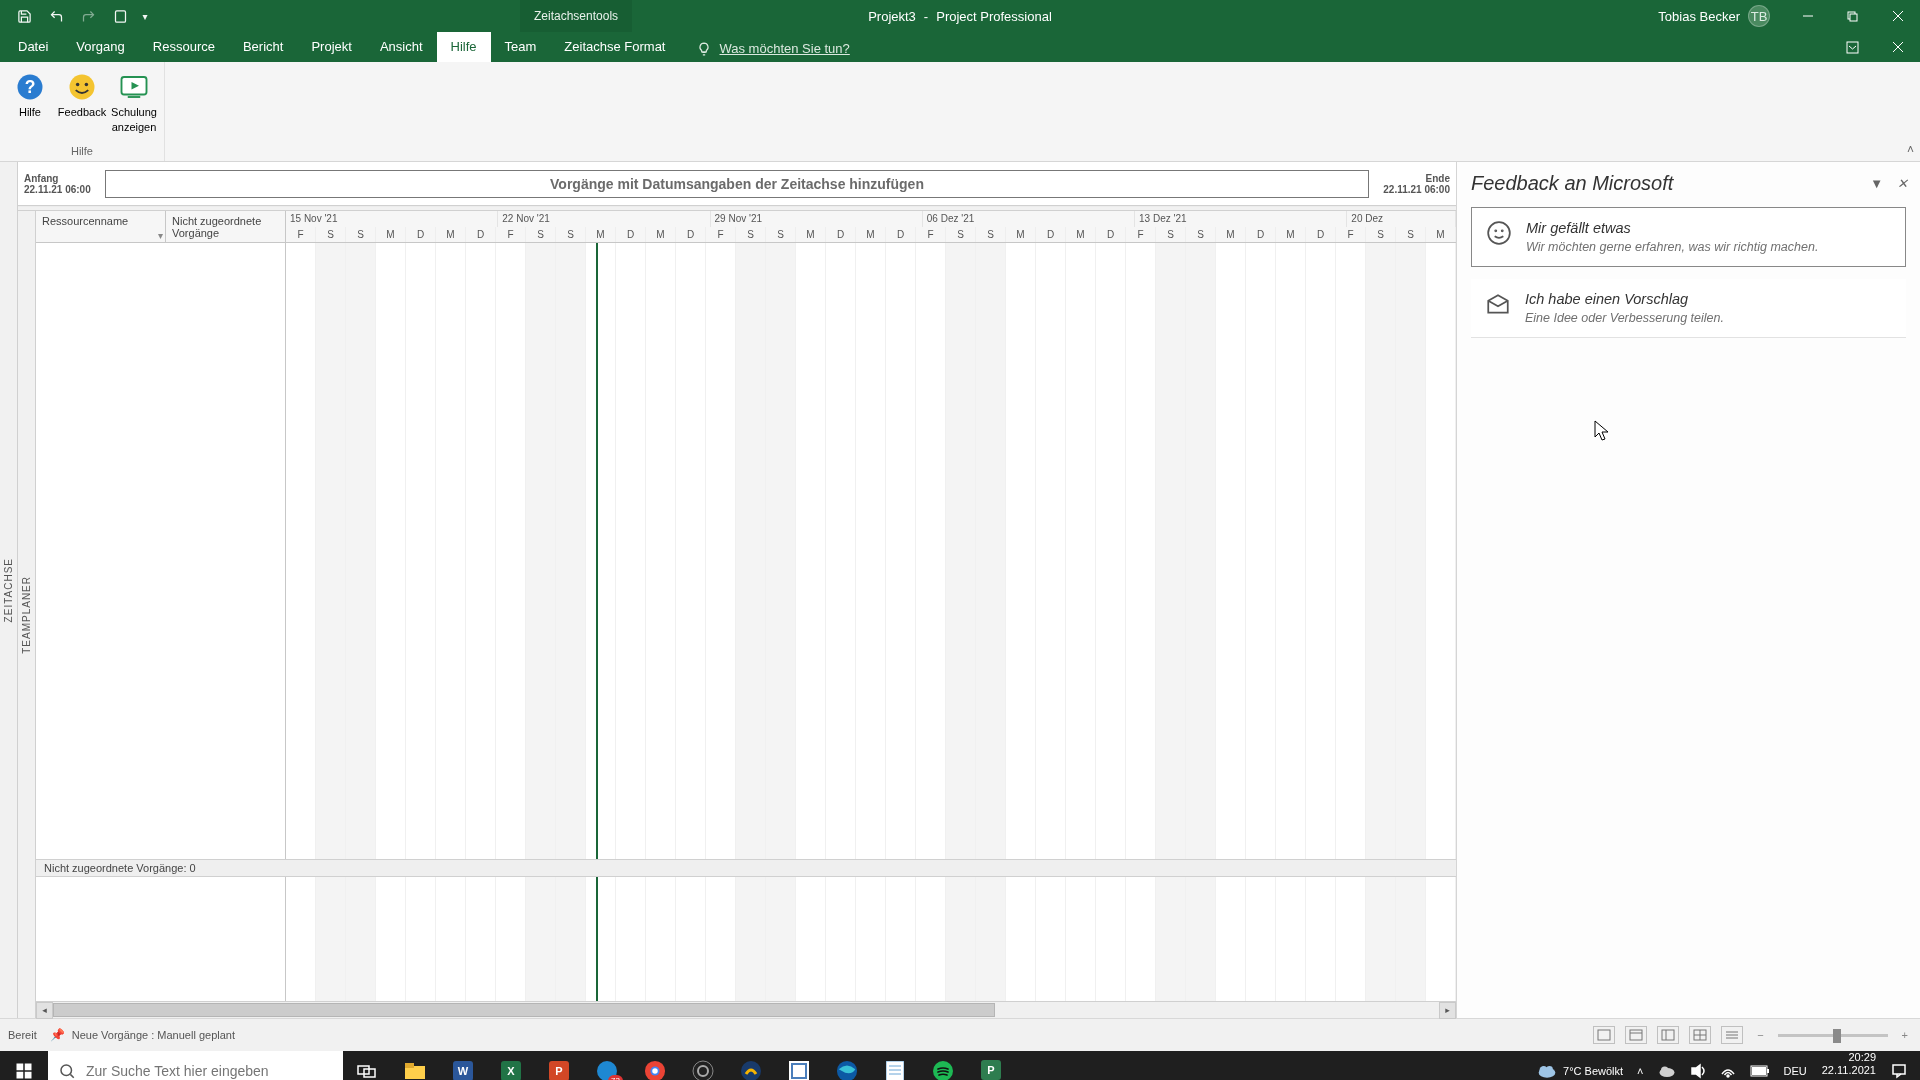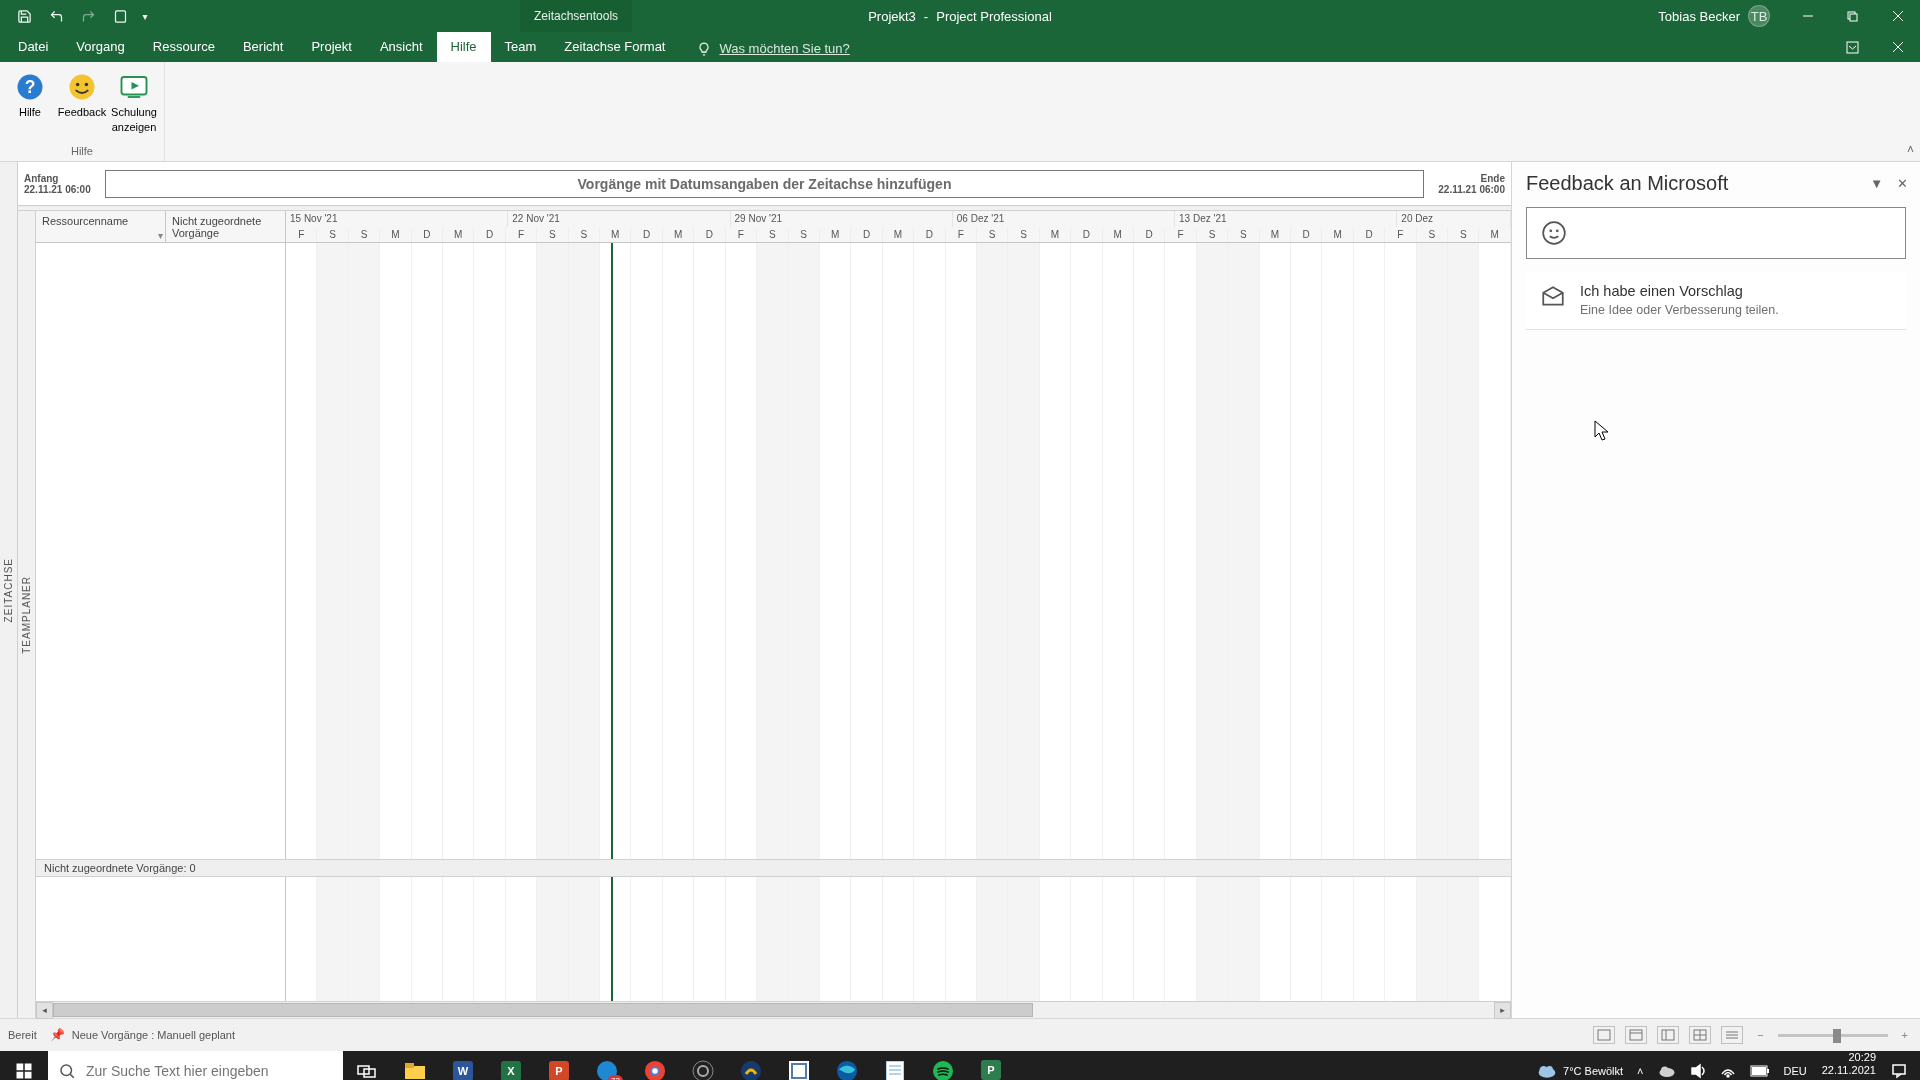--- a/index.html
+++ b/index.html
@@ -75,21 +75,21 @@
   .tp-unassigned-bar { height:18px; background:#efefef; border-top:1px solid #d0d0d0; border-bottom:1px solid #d0d0d0; font-size:11px; padding-left:8px; display:flex; align-items:center; color:#444;}
   .tp-bottom { height:124px; display:flex; }
   .tp-bottom .fixed-cols { width:250px; border-right:1px solid #c7c7c7;}
   .tp-bottom .gantt { flex:1; position:relative;}
   .hscroll { height:17px; background:#f0f0f0; border-top:1px solid #d0d0d0; position:relative; display:flex; align-items:center;}
   .hscroll .arrow { width:17px; height:17px; background:#e2e2e2; border:1px solid #c9c9c9; display:flex; align-items:center; justify-content:center; font-size:9px; color:#555;}
   .hscroll .track { flex:1; height:17px; position:relative;}
   .hscroll .thumb { position:absolute; left:0; top:1px; height:14px; width:68%; background:#cccccc; border:1px solid #b5b5b5;}
 
   
-  .feedback-pane { width:409px; border-left:1px solid #d5d5d5; background:#fdfdfd; display:flex; flex-direction:column;}
+  .feedback-pane { width:464px; border-left:1px solid #d5d5d5; background:#fdfdfd; display:flex; flex-direction:column;font-style:italic;}
   .fp-header { display:flex; align-items:center; justify-content:space-between; padding:10px 12px 8px 14px;}
   .fp-header h2 { font-weight:400; font-size:20px; color:#333;}
   .fp-header .controls { display:flex; align-items:center; gap:14px; color:#666; font-size:13px;}
   .fp-option { margin: 4px 14px 8px 14px; border:1px solid #c9c9c9; padding:12px 14px; display:flex; gap:14px; align-items:flex-start; cursor:pointer; background:#fff;}
   .fp-option.selected { border:1.5px solid #888; }
   .fp-option .oicon { width:26px; height:26px; flex-shrink:0; }
   .fp-option .otext h3 { font-size:14.5px; font-weight:400; color:#333; margin-bottom:4px;}
   .fp-option .otext p { font-size:12.5px; color:#707070;}
 
   
@@ -458,20 +458,24 @@
     </div>
     <div class="fp-option selected">
       <div class="oicon">
         <svg width="26" height="26" viewBox="0 0 24 24" fill="none" stroke="#555" stroke-width="1.6">
             <circle cx="12" cy="12" r="10"></circle>
             <circle cx="9" cy="10" r="0.5" fill="#555"></circle>
             <circle cx="15" cy="10" r="0.5" fill="#555"></circle>
             <path d="M8 15 Q12 18 16 15"></path>
           </svg>
       </div>
+      <div class="otext">
+        <h3>Mir gefällt etwas</h3>
+        <p>Wir möchten gerne erfahren, was wir richtig machen.</p>
+      </div>
     </div>
     <div class="fp-option" style="border-left:none;border-right:none;border-top:none;border-bottom:1px solid #e2e2e2;">
       <div class="oicon">
         <svg width="26" height="26" viewBox="0 0 24 24" fill="none" stroke="#555" stroke-width="1.6">
             <path d="M3 9 L12 4 L21 9 L21 20 L3 20 Z"></path>
             <path d="M3 9 L12 14 L21 9"></path>
           </svg>
       </div>
       <div class="otext">
         <h3>Ich habe einen Vorschlag</h3>

